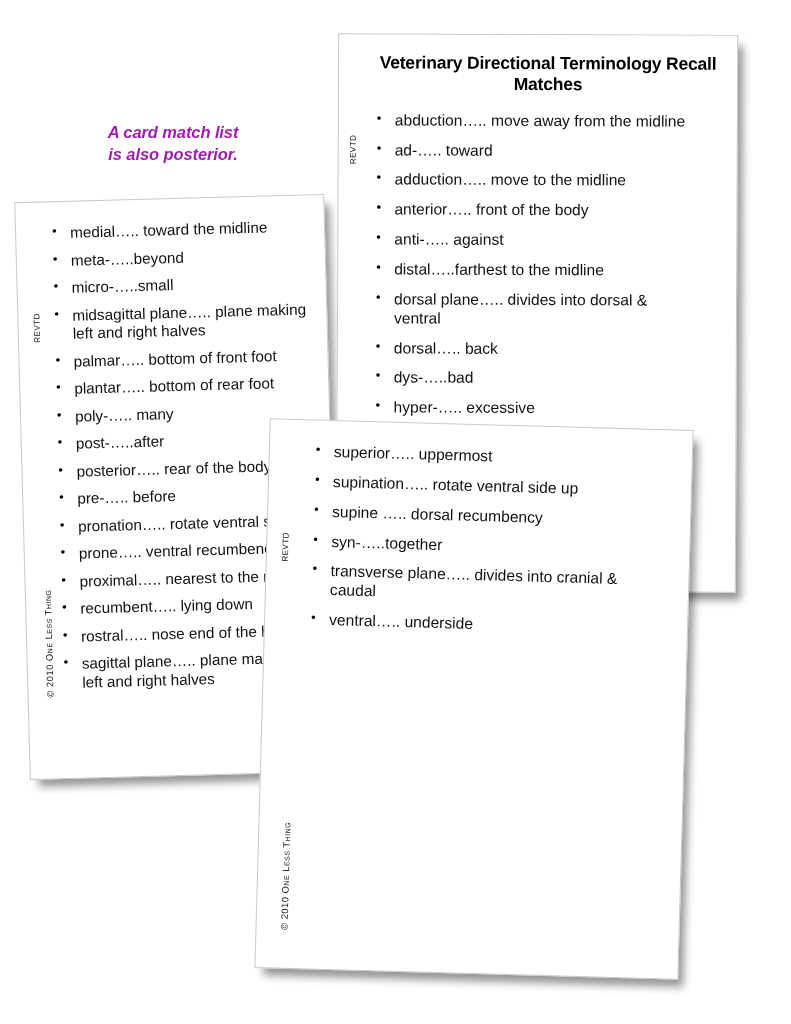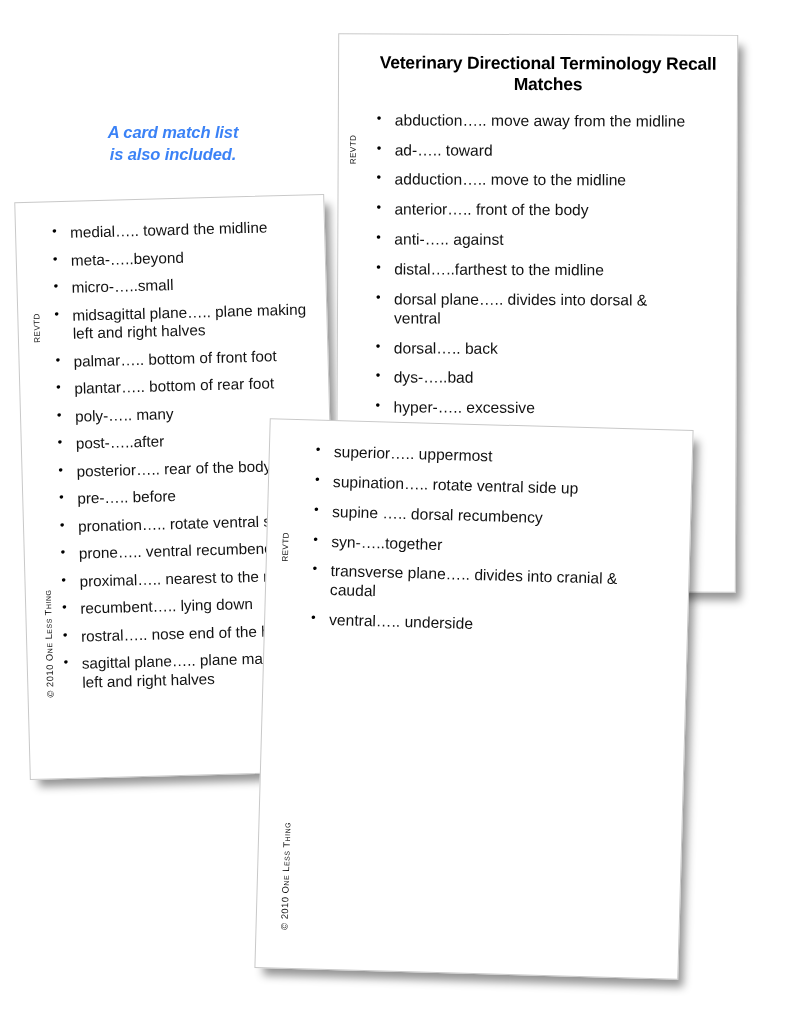--- a/index.html
+++ b/index.html
@@ -25,21 +25,21 @@
   .caption {
     position: absolute;
     left: 58px;
     top: 122px;
     width: 230px;
     text-align: center;
     font-style: italic;
     font-weight: bold;
     font-size: 16.5px;
     line-height: 1.33;
-    color: #3b82f6;
+    color: #a21caf;
     letter-spacing: -0.1px;
   }
 
   
   .card {
     position: absolute;
     background: #ffffff;
     border: 1px solid #c9c9c9;
     box-sizing: border-box;
     box-shadow: 7px 9px 9px -2px rgba(0,0,0,0.42);
@@ -165,21 +165,21 @@
   #card-bottom .revtd { left: 14px; top: 142px; }
   #card-bottom .copyright { left: 22px; top: 510px; }
 </style>
 </head>
 <body>
 
 <div class="stage">
 
   <div class="caption">
     <div>A card match list</div>
-    <div>is also included.</div>
+    <div>is also posterior.</div>
   </div>
 
   <div class="card" id="card-left">
     <span class="vert revtd">REVTD</span>
     <span class="vert copyright">© 2010 One Less Thing</span>
     <div class="body">
       <ul class="terms">
           <li>medial….. toward the midline</li>
           <li>meta-…..beyond</li>
           <li>micro-…..small</li>

